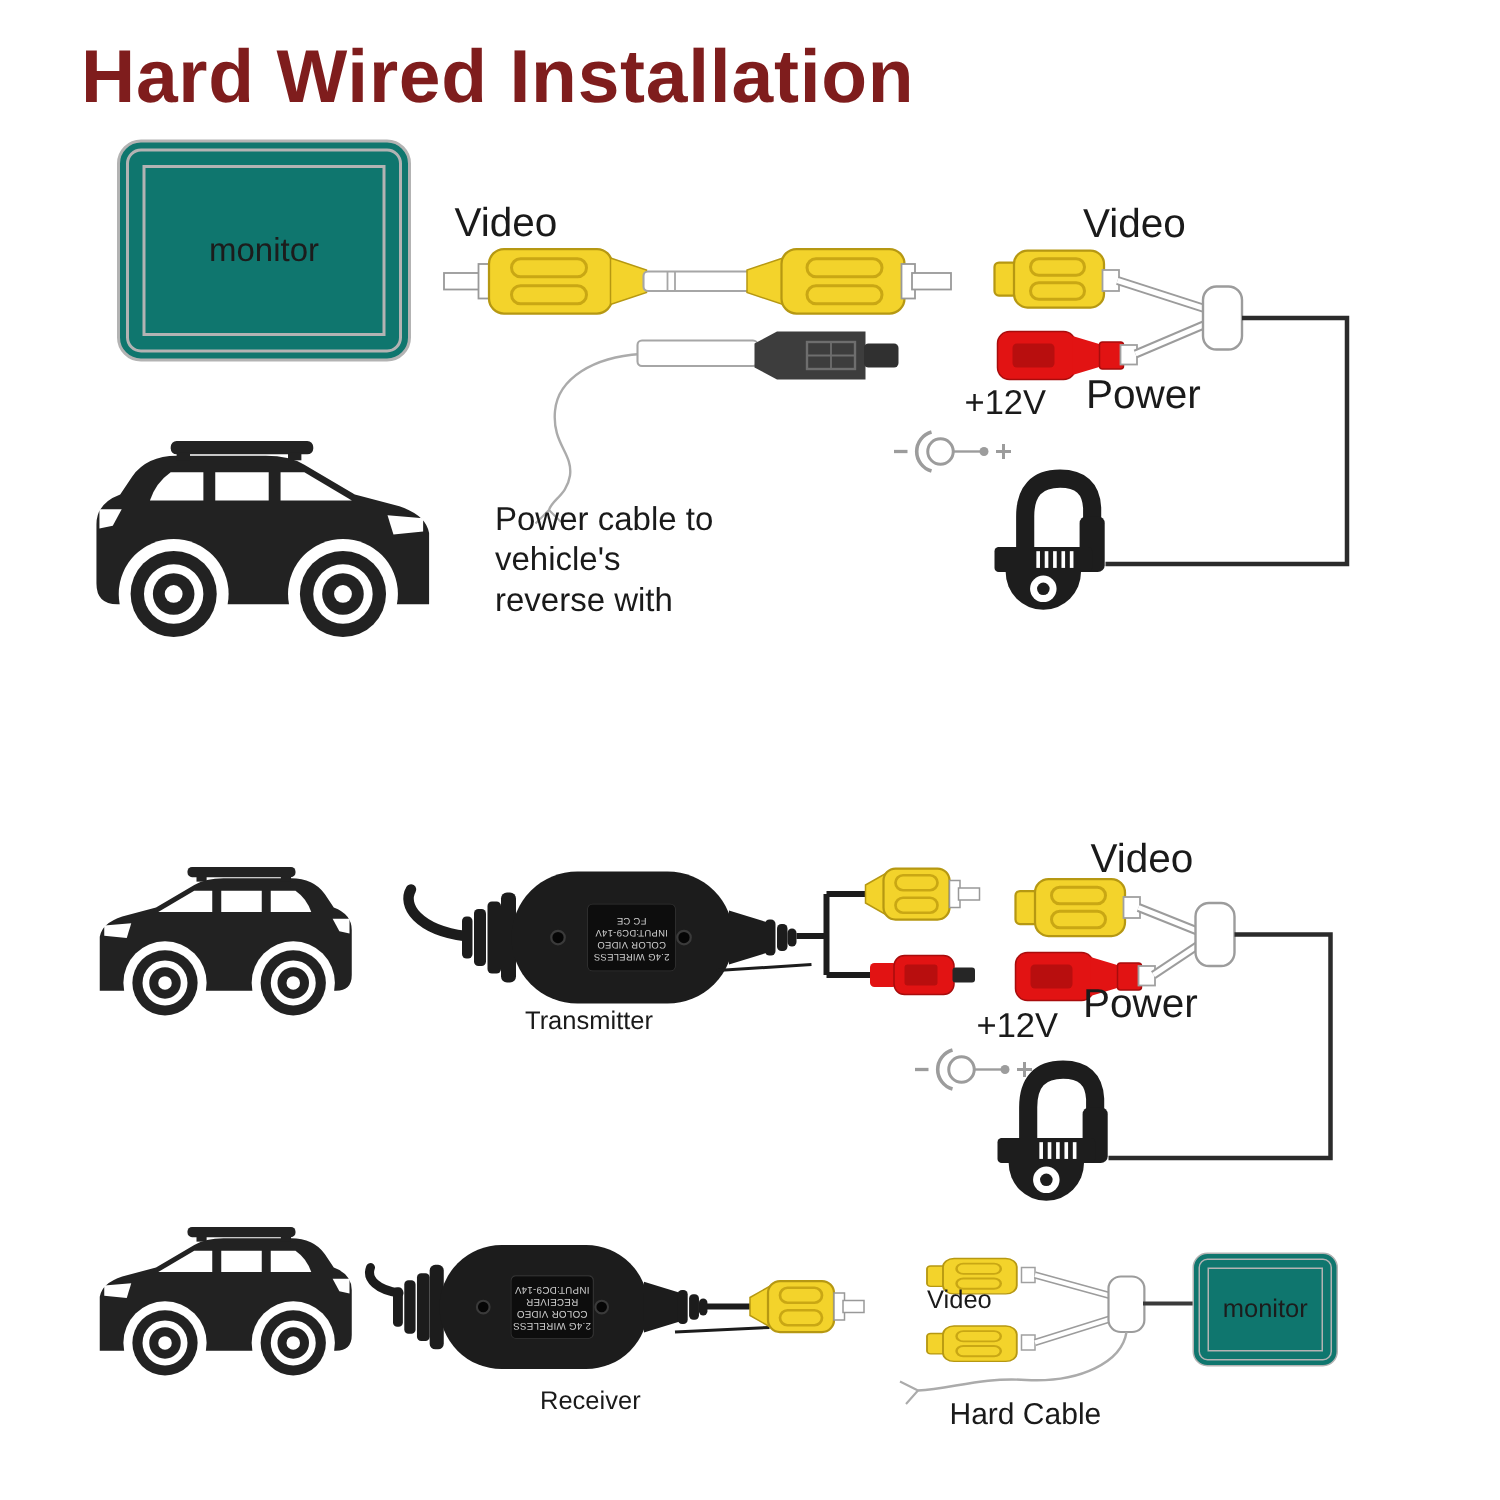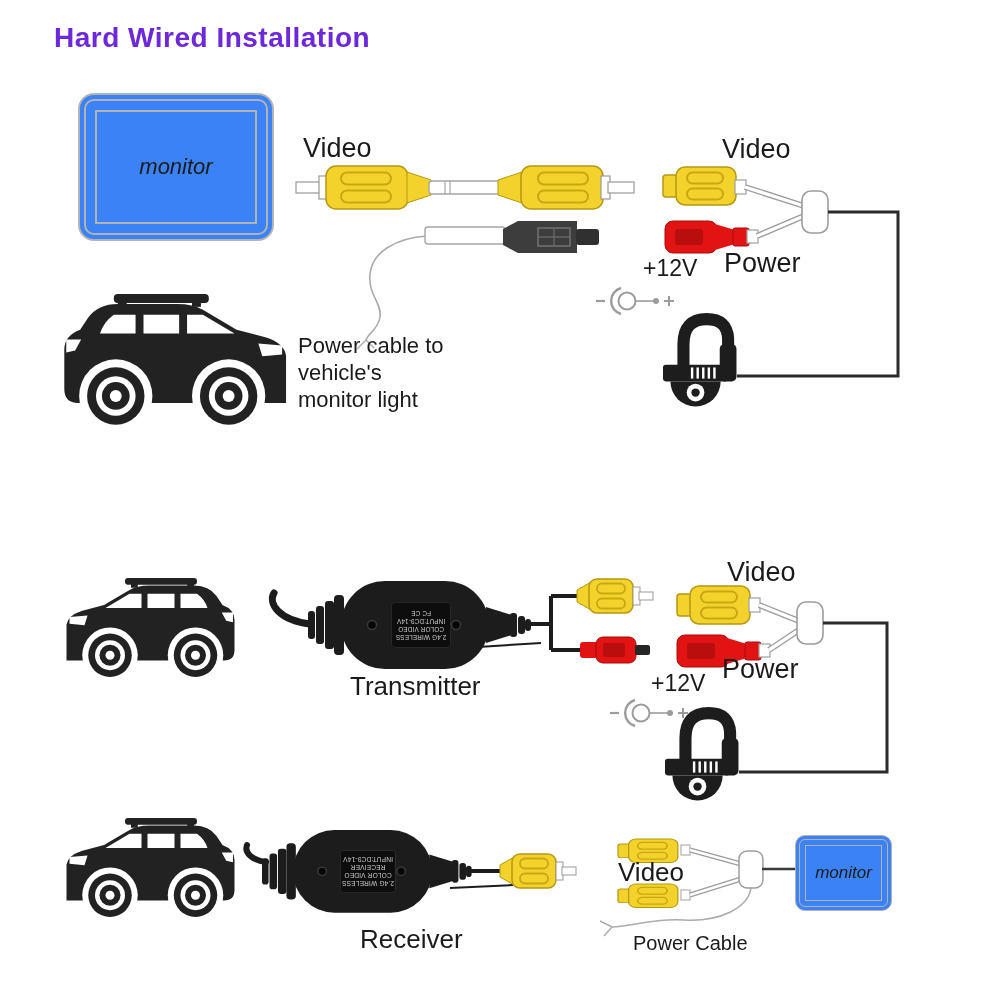--- a/index.html
+++ b/index.html
@@ -1,26 +1,26 @@
 <!DOCTYPE html>
 <html><head>
 <meta charset="utf-8">
 <style>
   html,body{margin:0;padding:0;background:#fff;}
   .stage{position:relative;width:1000px;height:1000px;background:#fff;overflow:hidden;
          font-family:"Liberation Sans",sans-serif;color:#1a1a1a;}
   .stage svg.diagram{position:absolute;left:0;top:0;z-index:1;}
   .txt{position:absolute;z-index:3;white-space:nowrap;}
-  .title{font-size:28px;font-weight:bold;color:#6d28d9;letter-spacing:.5px;}
+  .title{font-size:50px;font-weight:bold;color:#7f1d1d;letter-spacing:.5px;}
   .lbl27{font-size:27px;}
-  .lbl26{font-size:26px;text-align:right;}
+  .lbl26{font-size:17px;text-align:right;}
   .lbl23{font-size:23px;text-align:center;}
   .note{font-size:22px;line-height:27px;}
   .note20{font-size:20px;line-height:25px;}
-  .monitor{position:absolute;z-index:2;border:2px solid #b3b3b3;border-radius:16px;padding:4px;box-sizing:border-box;background:#3b82f6;font-style:italic;}
+  .monitor{position:absolute;z-index:2;border:2px solid #b3b3b3;border-radius:16px;padding:4px;box-sizing:border-box;background:#0f766e;}
   .monitor-mid{width:100%;height:100%;border:2px solid #b3b3b3;border-radius:10px;box-sizing:border-box;display:flex;padding:9px;}
   .monitor-screen{flex:1;border:2px solid #b3b3b3;display:flex;align-items:center;justify-content:center;font-size:22px;color:#1c1c1c;}
   .monitor.small{border-radius:10px;padding:3px;border-width:1.5px;}
   .monitor.small .monitor-mid{border-radius:6px;padding:5px;border-width:1.5px;}
   .monitor.small .monitor-screen{font-size:17px;border-width:1.5px;}
   .panel{position:absolute;z-index:3;background:#0d0d0d;color:#cfcfcf;transform:rotate(180deg);
          display:flex;flex-direction:column;align-items:center;justify-content:center;
          text-align:center;border-radius:3px;}
   .panel div{white-space:nowrap;}
   .panel.t{font-size:6.3px;line-height:7.8px;letter-spacing:.2px;}
@@ -230,24 +230,24 @@
         <span>monitor</span>
       </div>
     </div>
   </div>
 
   <div class="txt lbl27" style="left:303px;top:133px">Video</div>
   <div class="txt lbl27" style="left:722px;top:134px">Video</div>
   <div class="txt lbl27" style="left:724px;top:248px">Power</div>
   <div class="txt lbl23" style="left:643px;top:255px">+12V</div>
 
-  <div class="txt note" style="left:298px;top:332px">
+  <div class="txt note" style="left:330px;top:332px">
     <div>Power cable to</div>
     <div>vehicle's</div>
-    <div>monitor light</div>
+    <div>reverse with</div>
   </div>
 
 
   <div class="txt lbl27" style="left:727px;top:557px">Video</div>
   <div class="txt lbl27" style="left:722px;top:654px">Power</div>
   <div class="txt lbl23" style="left:651px;top:670px">+12V</div>
 
   <div class="txt lbl26" style="left:350px;top:671px">Transmitter</div>
   <div class="txt lbl26" style="left:360px;top:924px">Receiver</div>
 
@@ -269,16 +269,16 @@
 
   <div class="monitor small" style="left:795px;top:835px;width:97px;height:76px">
     <div class="monitor-mid">
       <div class="monitor-screen">
         <span>monitor</span>
       </div>
     </div>
   </div>
 
   <div class="txt note20" style="left:633px;top:931px">
-    <div>Power Cable</div>
+    <div>Hard Cable</div>
   </div>
 
 </div>
 
 </body></html>

